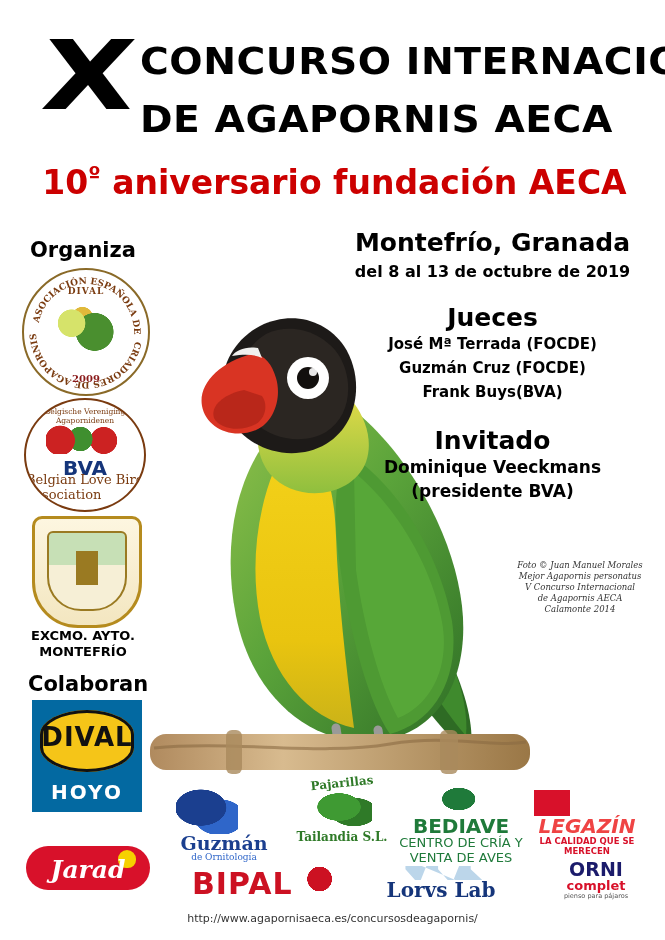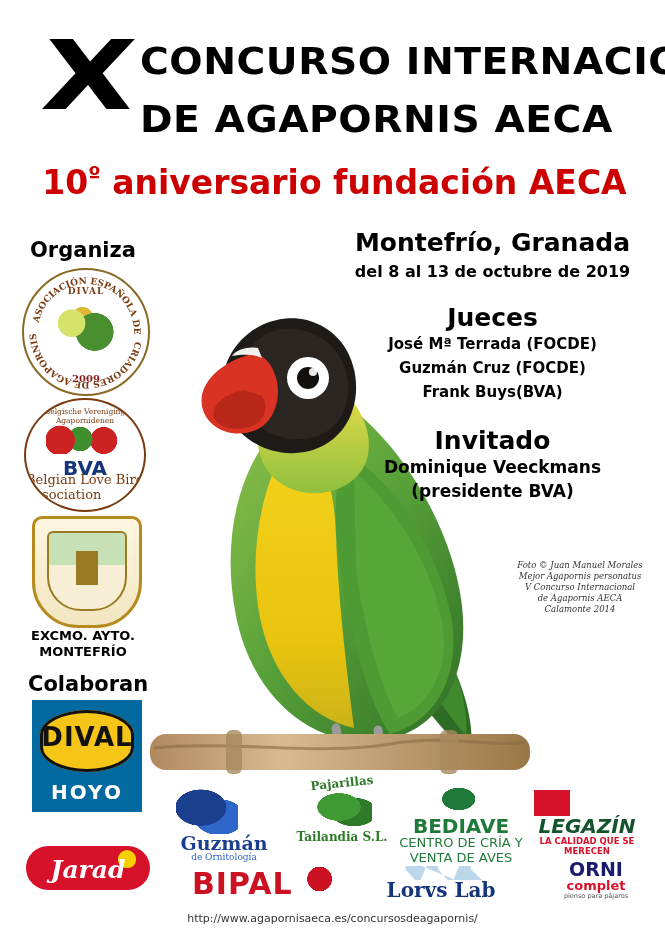--- a/index.html
+++ b/index.html
@@ -485,21 +485,21 @@
     left: 10px; top: 0; width: 106px; height: 26px;
     background: linear-gradient(90deg, #d8112a 0 34%, #ffffff 34% 100%);
   }
   .legazin-name {
     position: absolute;
     left: 0; top: 24px; width: 126px;
     font-family: "DejaVu Sans", sans-serif;
     font-weight: bold;
     font-style: italic;
     font-size: 20px;
-    color: #14532d;
+    color: #ef4444;
   }
   .legazin-sub {
     position: absolute;
     left: 0; top: 46px; width: 126px;
     font-family: "DejaVu Sans", sans-serif;
     font-weight: bold;
     font-size: 8.5px;
     color: #d8112a;
   }
 

